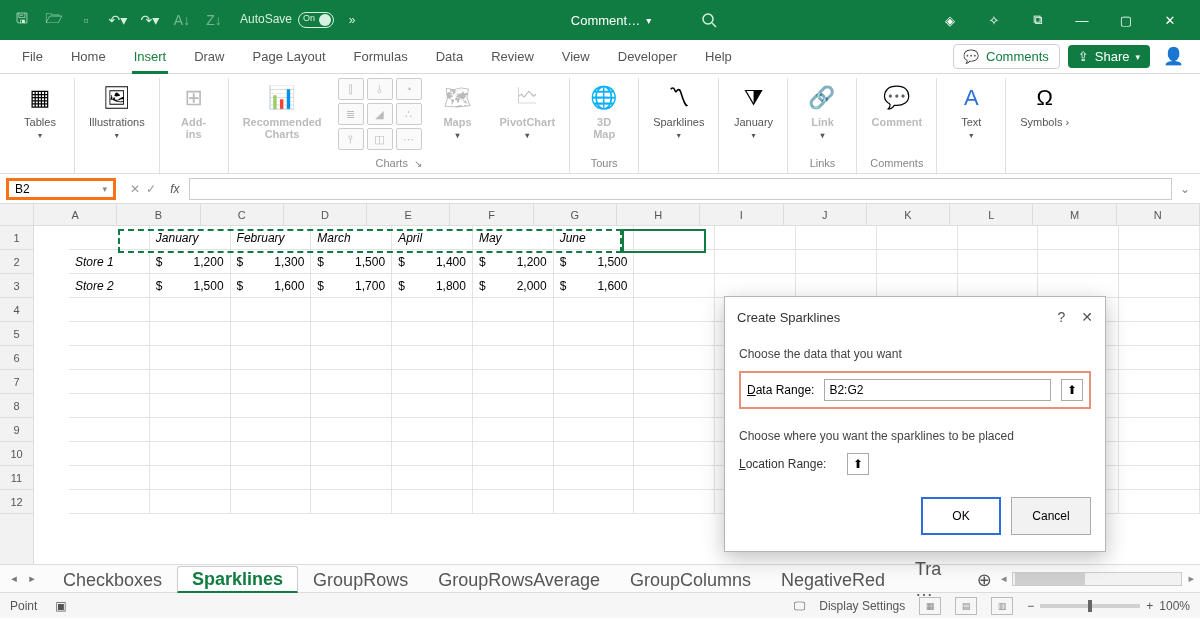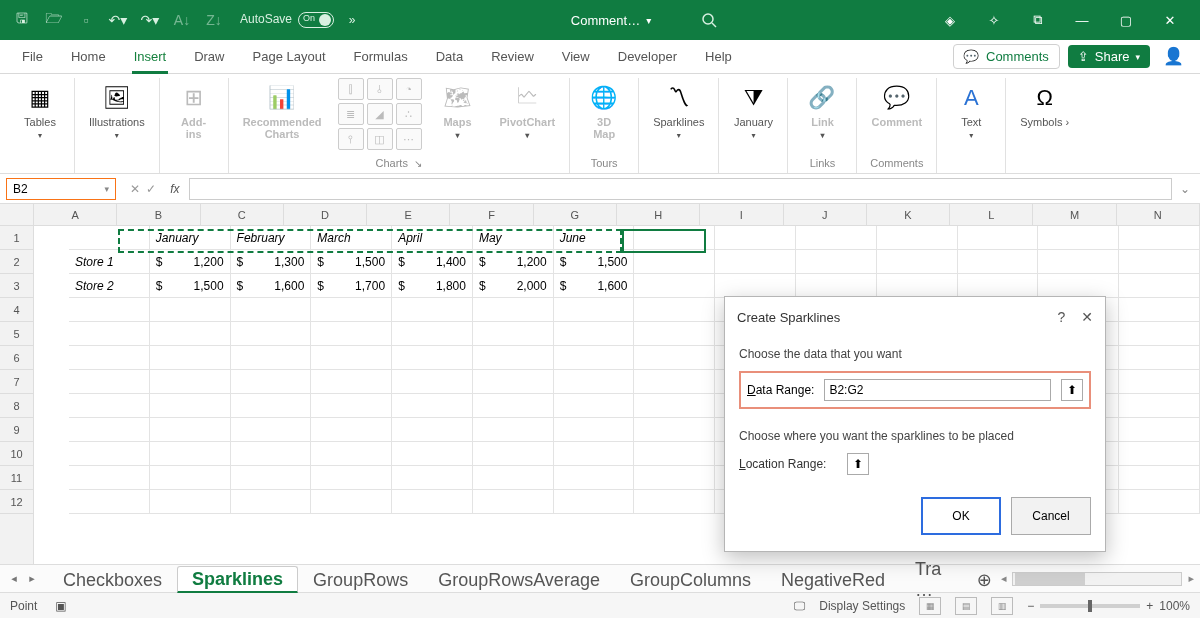--- a/index.html
+++ b/index.html
@@ -99,21 +99,21 @@
     border:1px solid #ccc; border-radius:2px; width:26px; height:22px; background:#fafafa;
     color:#bbb; font-size:11px; display:flex; align-items:center; justify-content:center;
   }
   .dlauncher { font-size:10px; color:#888; margin-left:6px;}
   
   .fx-row {
     height:30px; display:flex; align-items:center; border-bottom:1px solid #ddd;
     padding:0 6px; gap:4px; background:#fff;
   }
   .namebox {
-    width:110px; height:22px; border:1px solid #f97316; padding:0 6px; font-size:12px;
+    width:110px; height:22px; border:3px solid #f97316; padding:0 6px; font-size:12px;
     display:flex; align-items:center; justify-content:space-between; background:#fff;
   }
   .fx-btns { display:flex; gap:6px; margin-left:10px; color:#999;}
   .fx-lbl { font-style:italic; color:#555; margin-left:10px; margin-right:6px;}
   .fx-input { flex:1; height:22px; border:1px solid #ccc; padding:0 6px;}
   .fx-expand { width:18px; text-align:center; color:#888;}
   
   .sheet-area { display:flex; height:360px; }
   .row-hdrs { width:34px; border-right:1px solid #ddd; background:#f2f2f2;}
   .corner { height:22px; border-bottom:1px solid #ddd; background:#f2f2f2;}

